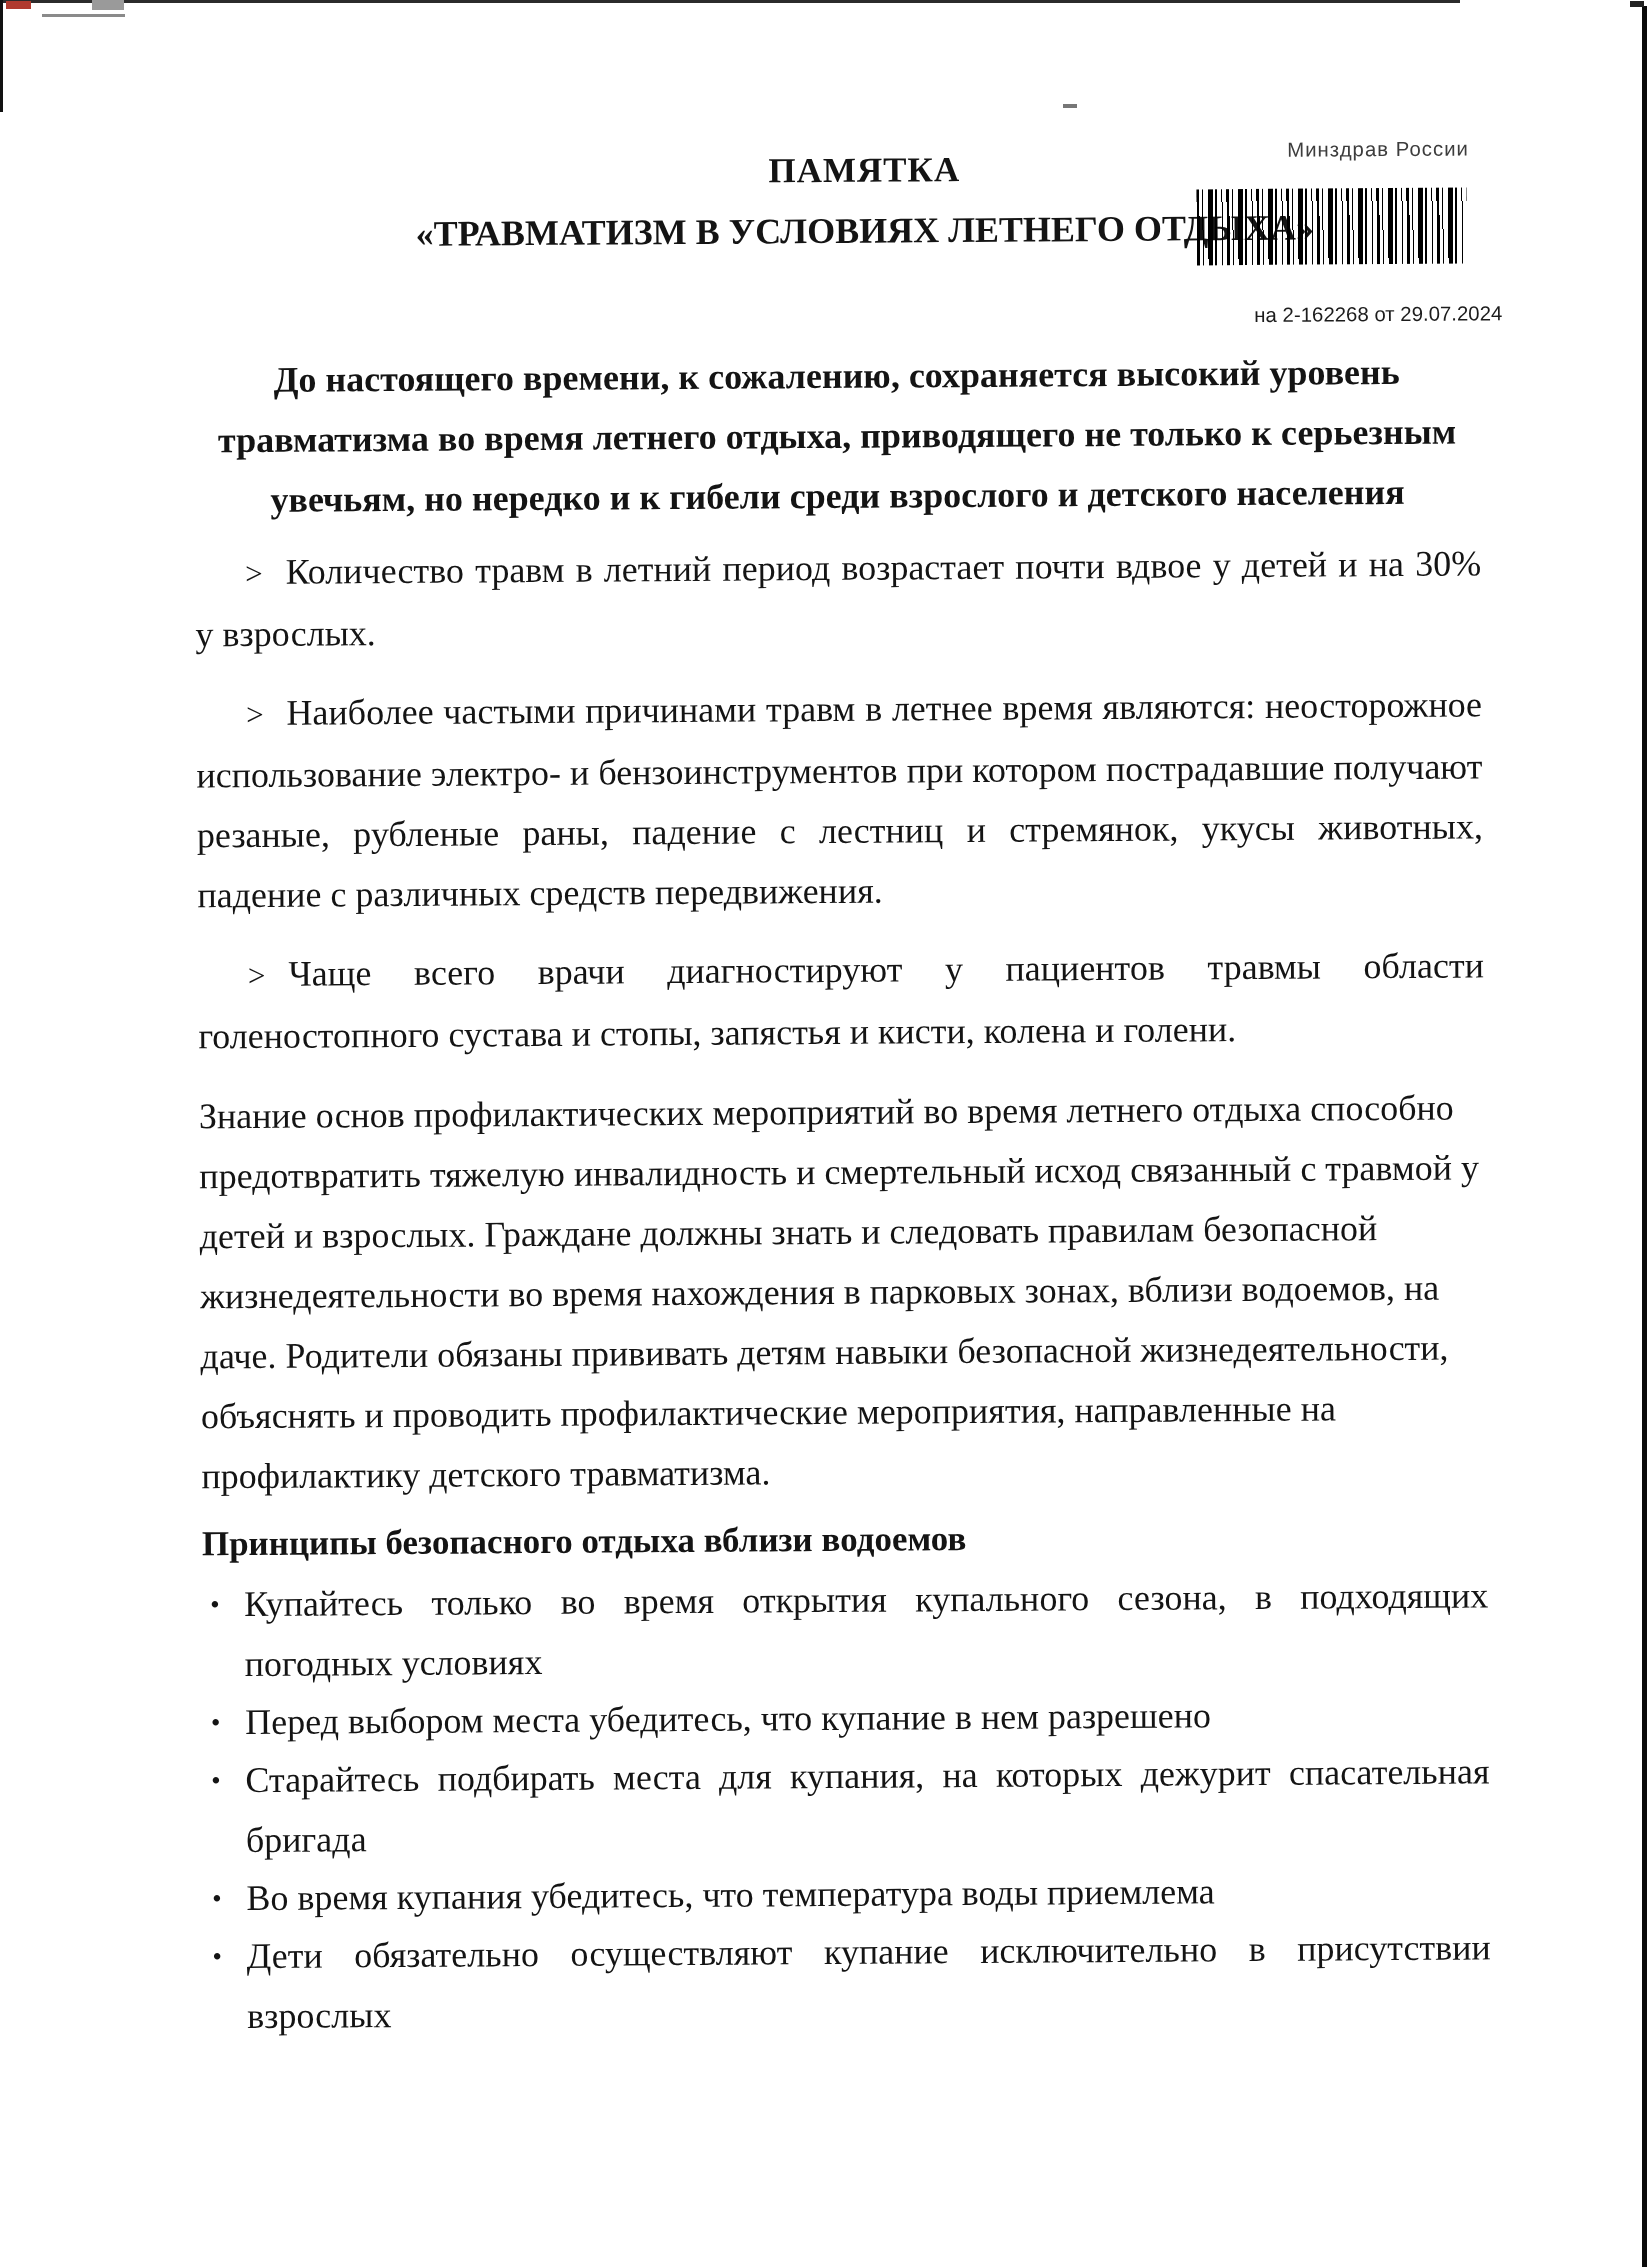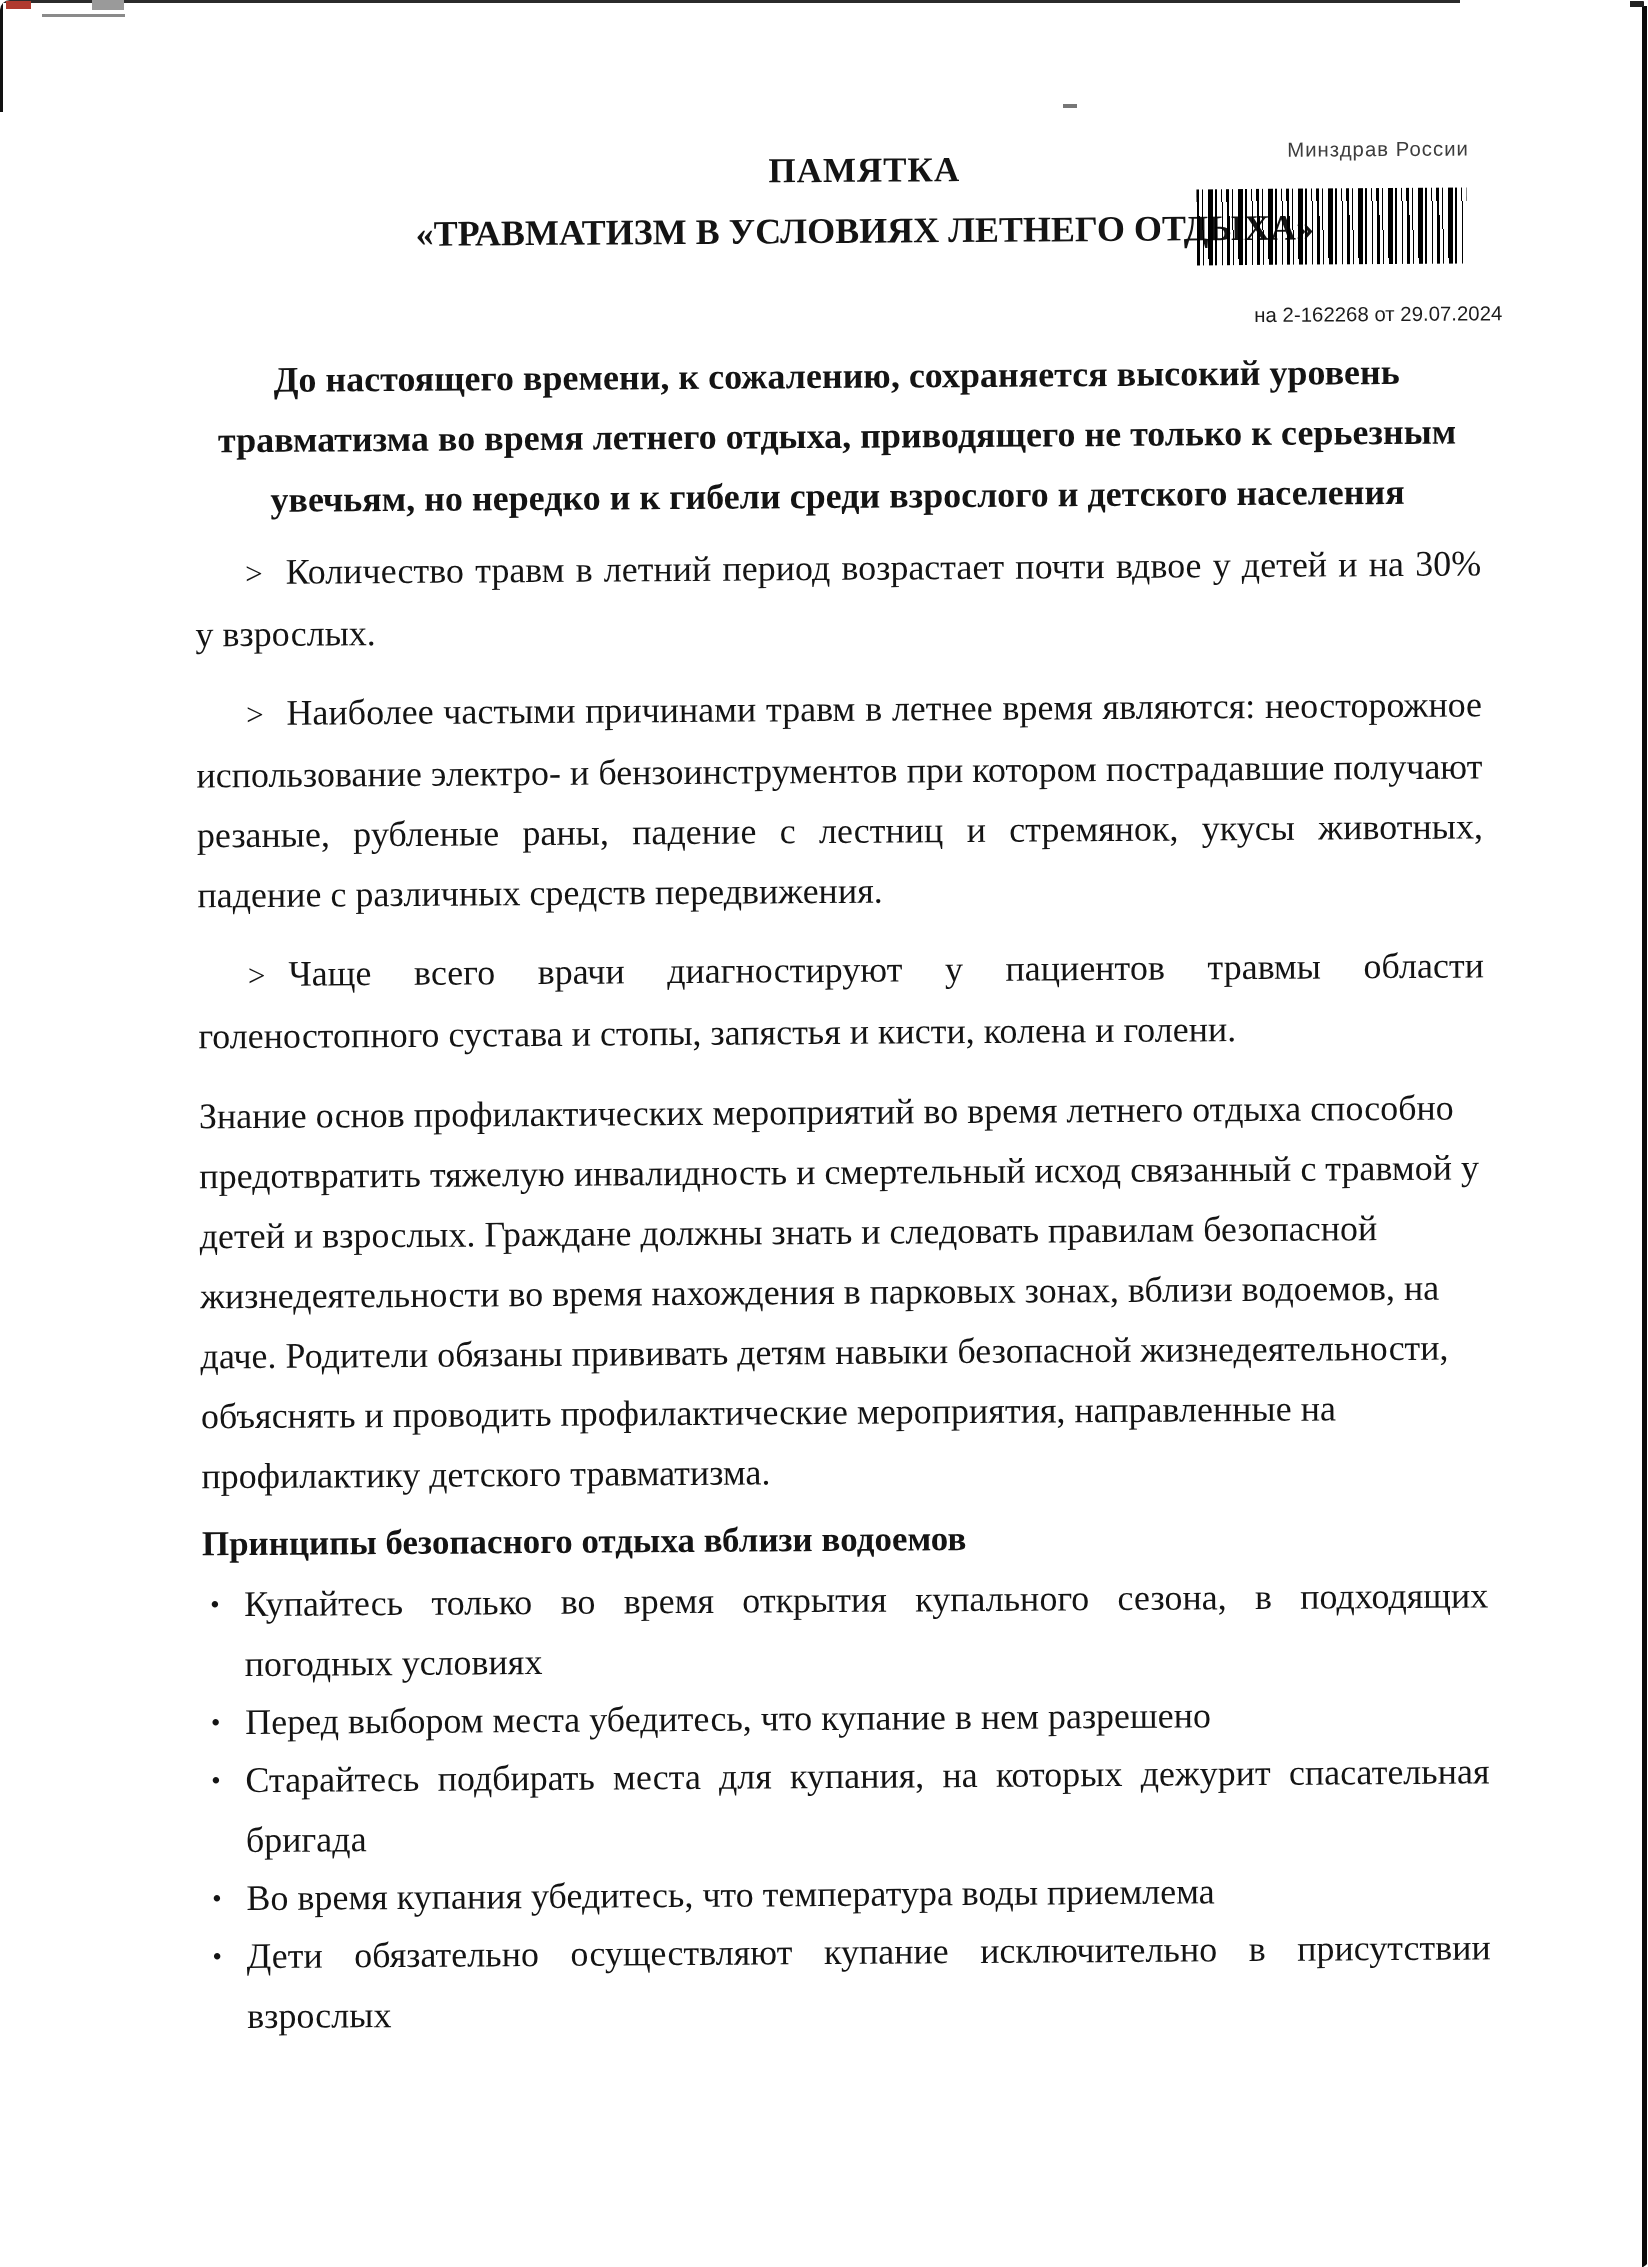--- a/index.html
+++ b/index.html
@@ -8,21 +8,20 @@
     background: #ffffff;
   }
   .page {
     position: relative;
     width: 1649px;
     height: 2268px;
     background: #ffffff;
     overflow: hidden;
     font-family: "Liberation Serif", "DejaVu Serif", serif;
     color: #141414;
-    border-radius: 10px;
   }
   .sheet {
     position: absolute;
     inset: 0;
     transform: rotate(-0.4deg);
     transform-origin: 50% 50%;
   }
   .content {
     padding: 141px 164px 0 199px;
     font-size: 36px;

